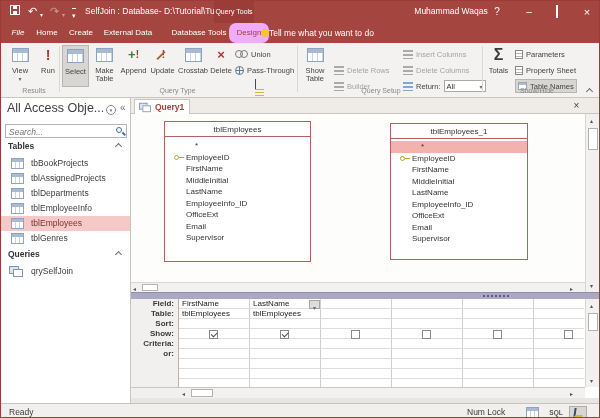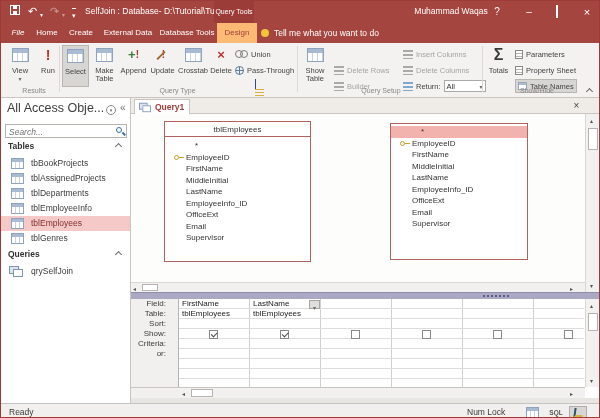--- a/index.html
+++ b/index.html
@@ -14,22 +14,22 @@
   .save-icon::before { content:""; position:absolute; left:2px; bottom:0; width:4px; height:3px; background:#fff; }
   .title-text { position:absolute; left:84px; top:5px; font-size:8.5px; color:#fff; white-space:nowrap; }
   .ctx-tab { position:absolute; left:213px; top:0; width:40px; height:22px; background:#9B3C39; color:#fff; font-size:7px; text-align:center; line-height:22px; white-space:nowrap; overflow:hidden; }
   .user-name { position:absolute; left:413px; top:5px; width:74px; font-size:8.5px; color:#fff; text-align:center; white-space:nowrap; }
   .winbtn { position:absolute; top:0; height:22px; color:#fff; text-align:center; font-size:10px; line-height:22px; }
   .max-box { width:8px; height:8px; border:1px solid #fff; margin:7px auto 0; }
 
   
   .tabrow { position:absolute; left:0; top:22px; width:600px; height:20px; background:#A5453F; display:flex; }
   .rtab { height:20px; line-height:20px; text-align:center; color:#fff; font-size:8px; white-space:nowrap; }
-  .rtab.active { background:#fdba74; color:#A0403C; }
-  .tellme { position:absolute; left:260px; top:22px; height:20px; display:flex; align-items:center; color:#fff; font-size:8.5px; gap:5px; }
+  .rtab.active { background:#f0abfc; color:#A0403C;border-radius:7px; }
+  .tellme { position:absolute; left:260px; top:22px; height:20px; display:flex; align-items:center; color:#fff; font-size:8.5px; }
   .bulb { width:8px; height:8px; border-radius:50%; background:#F2C536; }
 
   
   .ribbon { position:absolute; left:0; top:42px; width:600px; height:55px; background:#F3F2F0; border-bottom:1px solid #C9C6C2; }
   .gsep { position:absolute; top:3px; width:1px; height:46px; background:#DCD9D5; }
   .glabel { position:absolute; top:44px; font-size:7px; color:#8A8886; text-align:center; white-space:nowrap; }
   .rbtn-big { position:absolute; top:2px; height:42px; text-align:center; font-size:7.5px; color:#444; line-height:8px; cursor:default; }
   .rbtn-big .ic { display:flex; justify-content:center; align-items:center; height:20px; margin-bottom:2px; }
   .rbtn-big.pressed { background:#D8D6D3; border:1px solid #B9B6B2; }
   .rbtn-small { position:absolute; height:14px; display:flex; align-items:center; gap:3px; font-size:7.5px; color:#444; white-space:nowrap; }
@@ -93,21 +93,21 @@
 
   .scroll { background:#F2F1EF; }
   .scroll .arrow { position:absolute; color:#555; font-size:6px; text-align:center; }
   .thumb { position:absolute; background:#fff; border:1px solid #B5B2AF; }
   .hscroll-top { position:absolute; left:130px; top:281px; width:454px; height:10px; border-top:1px solid #DAD7D3; }
   .vscroll-top { position:absolute; left:584px; top:113px; width:15px; height:178px; border-left:1px solid #DAD7D3; }
   .splitter { position:absolute; left:130px; top:291px; width:470px; height:7px; background:#ABA8C3; border-top:1px solid #8F8CAD; }
   .grip { position:absolute; left:352px; top:2px; width:28px; height:2px; background:repeating-linear-gradient(90deg, #5F5D7E 0 2px, rgba(0,0,0,0) 2px 4px); }
 
   .gridlabels { position:absolute; left:130px; top:298px; width:48px; height:88px; background:#F1F0EE; border-right:1px solid #B5B2AF; }
-  .glrow { height:10px; font-size:8px; color:#3B3A39; text-align:right; padding-right:12px; line-height:10px; }
+  .glrow { height:10px; font-size:8px; color:#3B3A39; text-align:right; padding-right:4px; line-height:10px;font-weight:bold; }
   .gridarea { position:absolute; left:178px; top:298px; width:405px; height:88px; background: repeating-linear-gradient(to bottom, rgba(0,0,0,0) 0 9px, #DDDDDD 9px 10px), repeating-linear-gradient(to right, rgba(0,0,0,0) 0 70px, #CFCFCF 70px 71px), #fff; }
   .gcell { position:absolute; font-size:8px; color:#222; line-height:10px; white-space:nowrap; }
   .cell-dd { position:absolute; left:130px; top:1px; width:11px; height:9px; background:#DFDDDB; border:1px solid #A8A6A4; text-align:center; line-height:7px; }
   .cb { position:absolute; top:31px; width:9px; height:9px; border:1px solid #8A8886; background:#fff; }
   .cb.on::after { content:""; display:block; width:5px; height:2.5px; border-left:1.5px solid #4A4A4A; border-bottom:1.5px solid #4A4A4A; transform:rotate(-45deg); margin:1px auto 0; }
   .vscroll-grid { position:absolute; left:584px; top:298px; width:15px; height:88px; border-left:1px solid #DAD7D3; }
   .hscroll-bot { position:absolute; left:178px; top:386px; width:406px; height:11px; border-top:1px solid #C9C6C2; }
   .hscroll-fill { position:absolute; left:130px; top:386px; width:48px; height:11px; background:#F1F0EE; border-top:1px solid #C9C6C2; }
   .understrip { position:absolute; left:130px; top:397px; width:470px; height:5px; background:#E8E6E3; }
 
@@ -139,21 +139,21 @@
     <span class="winbtn" style="left:518px;width:20px;">–</span>
     <span class="winbtn" style="left:546px;width:20px;"><span class="max-box"></span></span>
     <span class="winbtn" style="left:576px;width:20px;font-size:11px;">×</span>
   </div>
 
   <div class="tabrow">
     <span class="rtab" style="width:26px;margin-left:4px;font-style:italic;">File</span>
     <span class="rtab" style="width:32px;">Home</span>
     <span class="rtab" style="width:36px;">Create</span>
     <span class="rtab" style="width:58px;">External Data</span>
-    <span class="rtab" style="width:60px;">Database Tools</span>
+    <span class="rtab" style="width:60px;margin-left:12px;">Database Tools</span>
     <span class="rtab active" style="width:40px;">Design</span>
   </div>
   <div class="tellme">
     <span class="bulb"></span>
     <span>Tell me what you want to do</span>
   </div>
 
   <div class="ribbon">
 
     <div class="rbtn-big" style="left:4px;width:30px;">
@@ -356,20 +356,21 @@
         <div class="frow"><span>FirstName</span></div>
         <div class="frow"><span>MiddleInitial</span></div>
         <div class="frow"><span>LastName</span></div>
         <div class="frow"><span>EmployeeInfo_ID</span></div>
         <div class="frow"><span>OfficeExt</span></div>
         <div class="frow"><span>Email</span></div>
         <div class="frow"><span>Supervisor</span></div>
       </div>
     </div>
     <div class="flist" style="left:259px;top:9px;width:138px;height:137px;">
+      <div class="flist-title">tblEmployees_1</div>
       <div style="padding-top:2px;">
         <div class="frow star hl"><span>*</span></div>
         <div class="frow"><span class="key-icon"></span><span>EmployeeID</span></div>
         <div class="frow"><span>FirstName</span></div>
         <div class="frow"><span>MiddleInitial</span></div>
         <div class="frow"><span>LastName</span></div>
         <div class="frow"><span>EmployeeInfo_ID</span></div>
         <div class="frow"><span>OfficeExt</span></div>
         <div class="frow"><span>Email</span></div>
         <div class="frow"><span>Supervisor</span></div>

